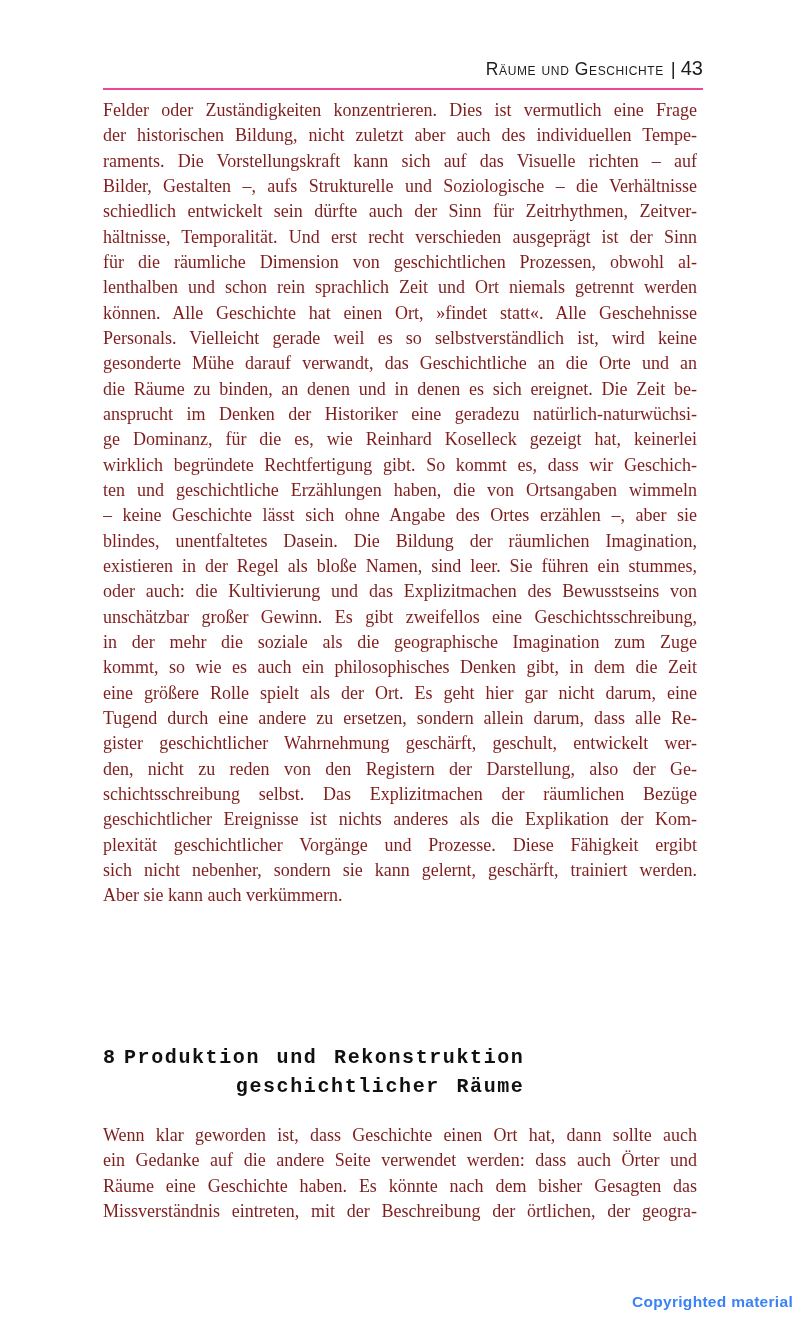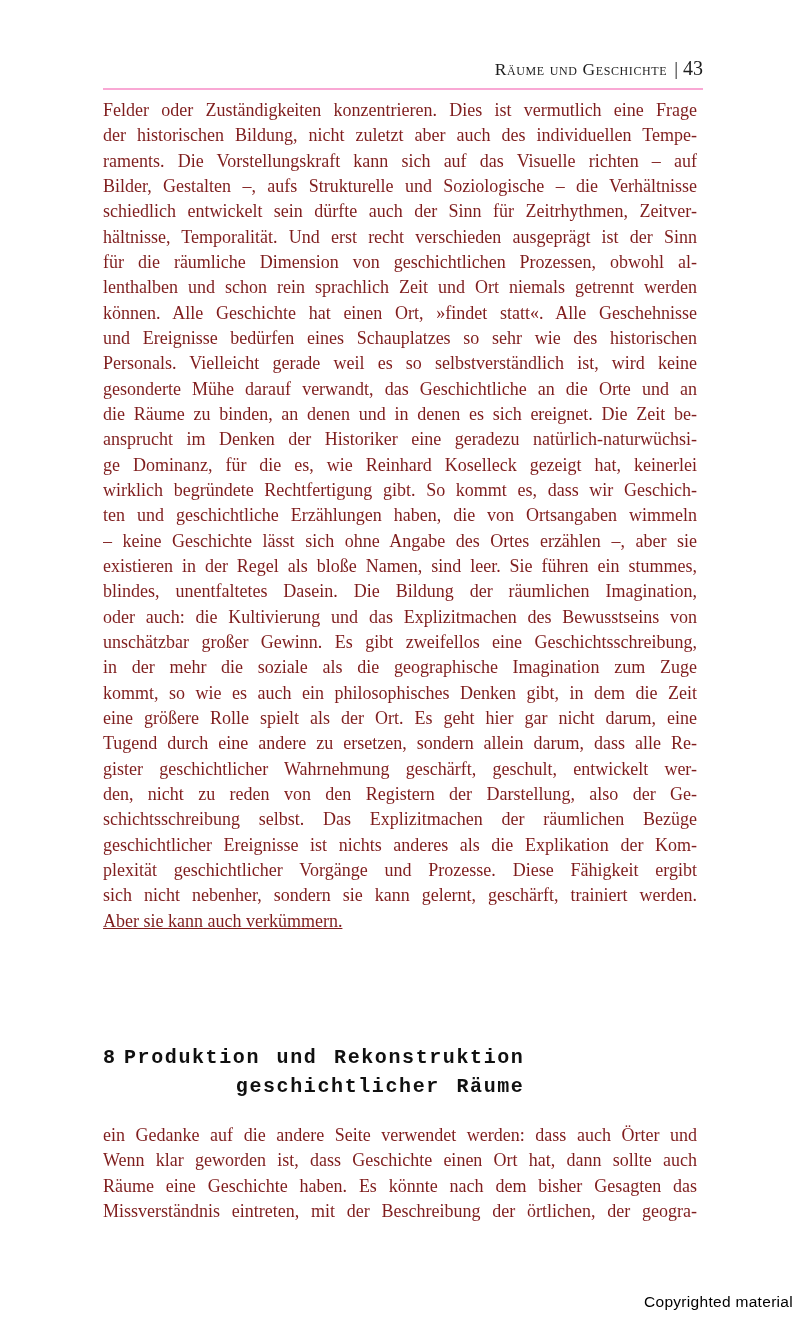--- a/index.html
+++ b/index.html
@@ -18,23 +18,23 @@
     color: #161616;
   }
 
   
   .running-head {
     position: absolute;
     left: 103px;
     top: 56px;
     width: 600px;
     text-align: right;
-    font-family: Liberation Serif, serif;
+    font-family: Liberation Sans, sans-serif;
     color: #1d1d1d;
-    border-bottom: 2px solid #f9a8d4;
+    border-bottom: 2px solid #ec4899;
     padding-bottom: 6px;
     line-height: 24px;
     white-space: nowrap;
   }
   .running-title {
     font-variant: small-caps;
     font-size: 17.5px;
     letter-spacing: 0.6px;
   }
   .head-sep {
@@ -59,21 +59,20 @@
   }
   .paragraph .line {
     height: 25.33px;
     overflow: hidden;
     text-align: justify;
     text-align-last: justify;
   }
   .paragraph .line.last {
     text-align: center;
     text-align-last: left;
-    text-decoration: underline;
   }
   #para1 { top: 98px; }
   #para2 { top: 1123px; }
 
   
   .section-heading {
     position: absolute;
     left: 103px;
     top: 1043px;
     font-family: Liberation Mono, monospace;
@@ -93,21 +92,22 @@
   .heading-line.line2 { margin-left: 21px; text-align: right; }
 
   
   .watermark {
     position: absolute;
     top: 1293px;
     right: 7px;
     font-family: "Liberation Sans", sans-serif;
     font-size: 15.5px;
     letter-spacing: 0.3px;
-    color: #000000;
+    color: #3b82f6;
+    font-weight: bold;
   }
 </style>
 </head>
 <body>
 
 <div class="page">
 
   <header class="running-head">
     <span class="running-title">Räume und Geschichte</span><span class="head-sep">|</span><span class="page-number">43</span>
   </header>
@@ -117,31 +117,30 @@
     <div class="paragraph" id="para1">
         <div class="line">Felder oder Zuständigkeiten konzentrieren. Dies ist vermutlich eine Frage</div>
         <div class="line">der historischen Bildung, nicht zuletzt aber auch des individuellen Tempe-</div>
         <div class="line">raments. Die Vorstellungskraft kann sich auf das Visuelle richten – auf</div>
         <div class="line">Bilder, Gestalten –, aufs Strukturelle und Soziologische – die Verhältnisse</div>
         <div class="line">schiedlich entwickelt sein dürfte auch der Sinn für Zeitrhythmen, Zeitver-</div>
         <div class="line">hältnisse, Temporalität. Und erst recht verschieden ausgeprägt ist der Sinn</div>
         <div class="line">für die räumliche Dimension von geschichtlichen Prozessen, obwohl al-</div>
         <div class="line">lenthalben und schon rein sprachlich Zeit und Ort niemals getrennt werden</div>
         <div class="line">können. Alle Geschichte hat einen Ort, »findet statt«. Alle Geschehnisse</div>
-        <div class="line">und Ereignisse bedürfen eines Schauplatzes so sehr wie des historischen</div>
         <div class="line">Personals. Vielleicht gerade weil es so selbstverständlich ist, wird keine</div>
         <div class="line">gesonderte Mühe darauf verwandt, das Geschichtliche an die Orte und an</div>
         <div class="line">die Räume zu binden, an denen und in denen es sich ereignet. Die Zeit be-</div>
         <div class="line">ansprucht im Denken der Historiker eine geradezu natürlich-naturwüchsi-</div>
         <div class="line">ge Dominanz, für die es, wie Reinhard Koselleck gezeigt hat, keinerlei</div>
         <div class="line">wirklich begründete Rechtfertigung gibt. So kommt es, dass wir Geschich-</div>
         <div class="line">ten und geschichtliche Erzählungen haben, die von Ortsangaben wimmeln</div>
         <div class="line">– keine Geschichte lässt sich ohne Angabe des Ortes erzählen –, aber sie</div>
+        <div class="line">blindes, unentfaltetes Dasein. Die Bildung der räumlichen Imagination,</div>
         <div class="line">existieren in der Regel als bloße Namen, sind leer. Sie führen ein stummes,</div>
-        <div class="line">blindes, unentfaltetes Dasein. Die Bildung der räumlichen Imagination,</div>
         <div class="line">oder auch: die Kultivierung und das Explizitmachen des Bewusstseins von</div>
         <div class="line">unschätzbar großer Gewinn. Es gibt zweifellos eine Geschichtsschreibung,</div>
         <div class="line">in der mehr die soziale als die geographische Imagination zum Zuge</div>
         <div class="line">kommt, so wie es auch ein philosophisches Denken gibt, in dem die Zeit</div>
         <div class="line">eine größere Rolle spielt als der Ort. Es geht hier gar nicht darum, eine</div>
         <div class="line">Tugend durch eine andere zu ersetzen, sondern allein darum, dass alle Re-</div>
         <div class="line">gister geschichtlicher Wahrnehmung geschärft, geschult, entwickelt wer-</div>
         <div class="line">den, nicht zu reden von den Registern der Darstellung, also der Ge-</div>
         <div class="line">schichtsschreibung selbst. Das Explizitmachen der räumlichen Bezüge</div>
         <div class="line">geschichtlicher Ereignisse ist nichts anderes als die Explikation der Kom-</div>
@@ -151,22 +150,22 @@
       </div>
 
     <h2 class="section-heading">
       <span class="heading-line line1">
         <span class="heading-number">8</span><span>Produktion und Rekonstruktion</span>
       </span>
       <span class="heading-line line2">geschichtlicher Räume</span>
     </h2>
 
     <div class="paragraph" id="para2">
+        <div class="line">Wenn klar geworden ist, dass Geschichte einen Ort hat, dann sollte auch</div>
         <div class="line">ein Gedanke auf die andere Seite verwendet werden: dass auch Örter und</div>
-        <div class="line">Wenn klar geworden ist, dass Geschichte einen Ort hat, dann sollte auch</div>
         <div class="line">Räume eine Geschichte haben. Es könnte nach dem bisher Gesagten das</div>
         <div class="line">Missverständnis eintreten, mit der Beschreibung der örtlichen, der geogra-</div>
       </div>
 
   </main>
 
   <div class="watermark">Copyrighted material</div>
 
 </div>
 

